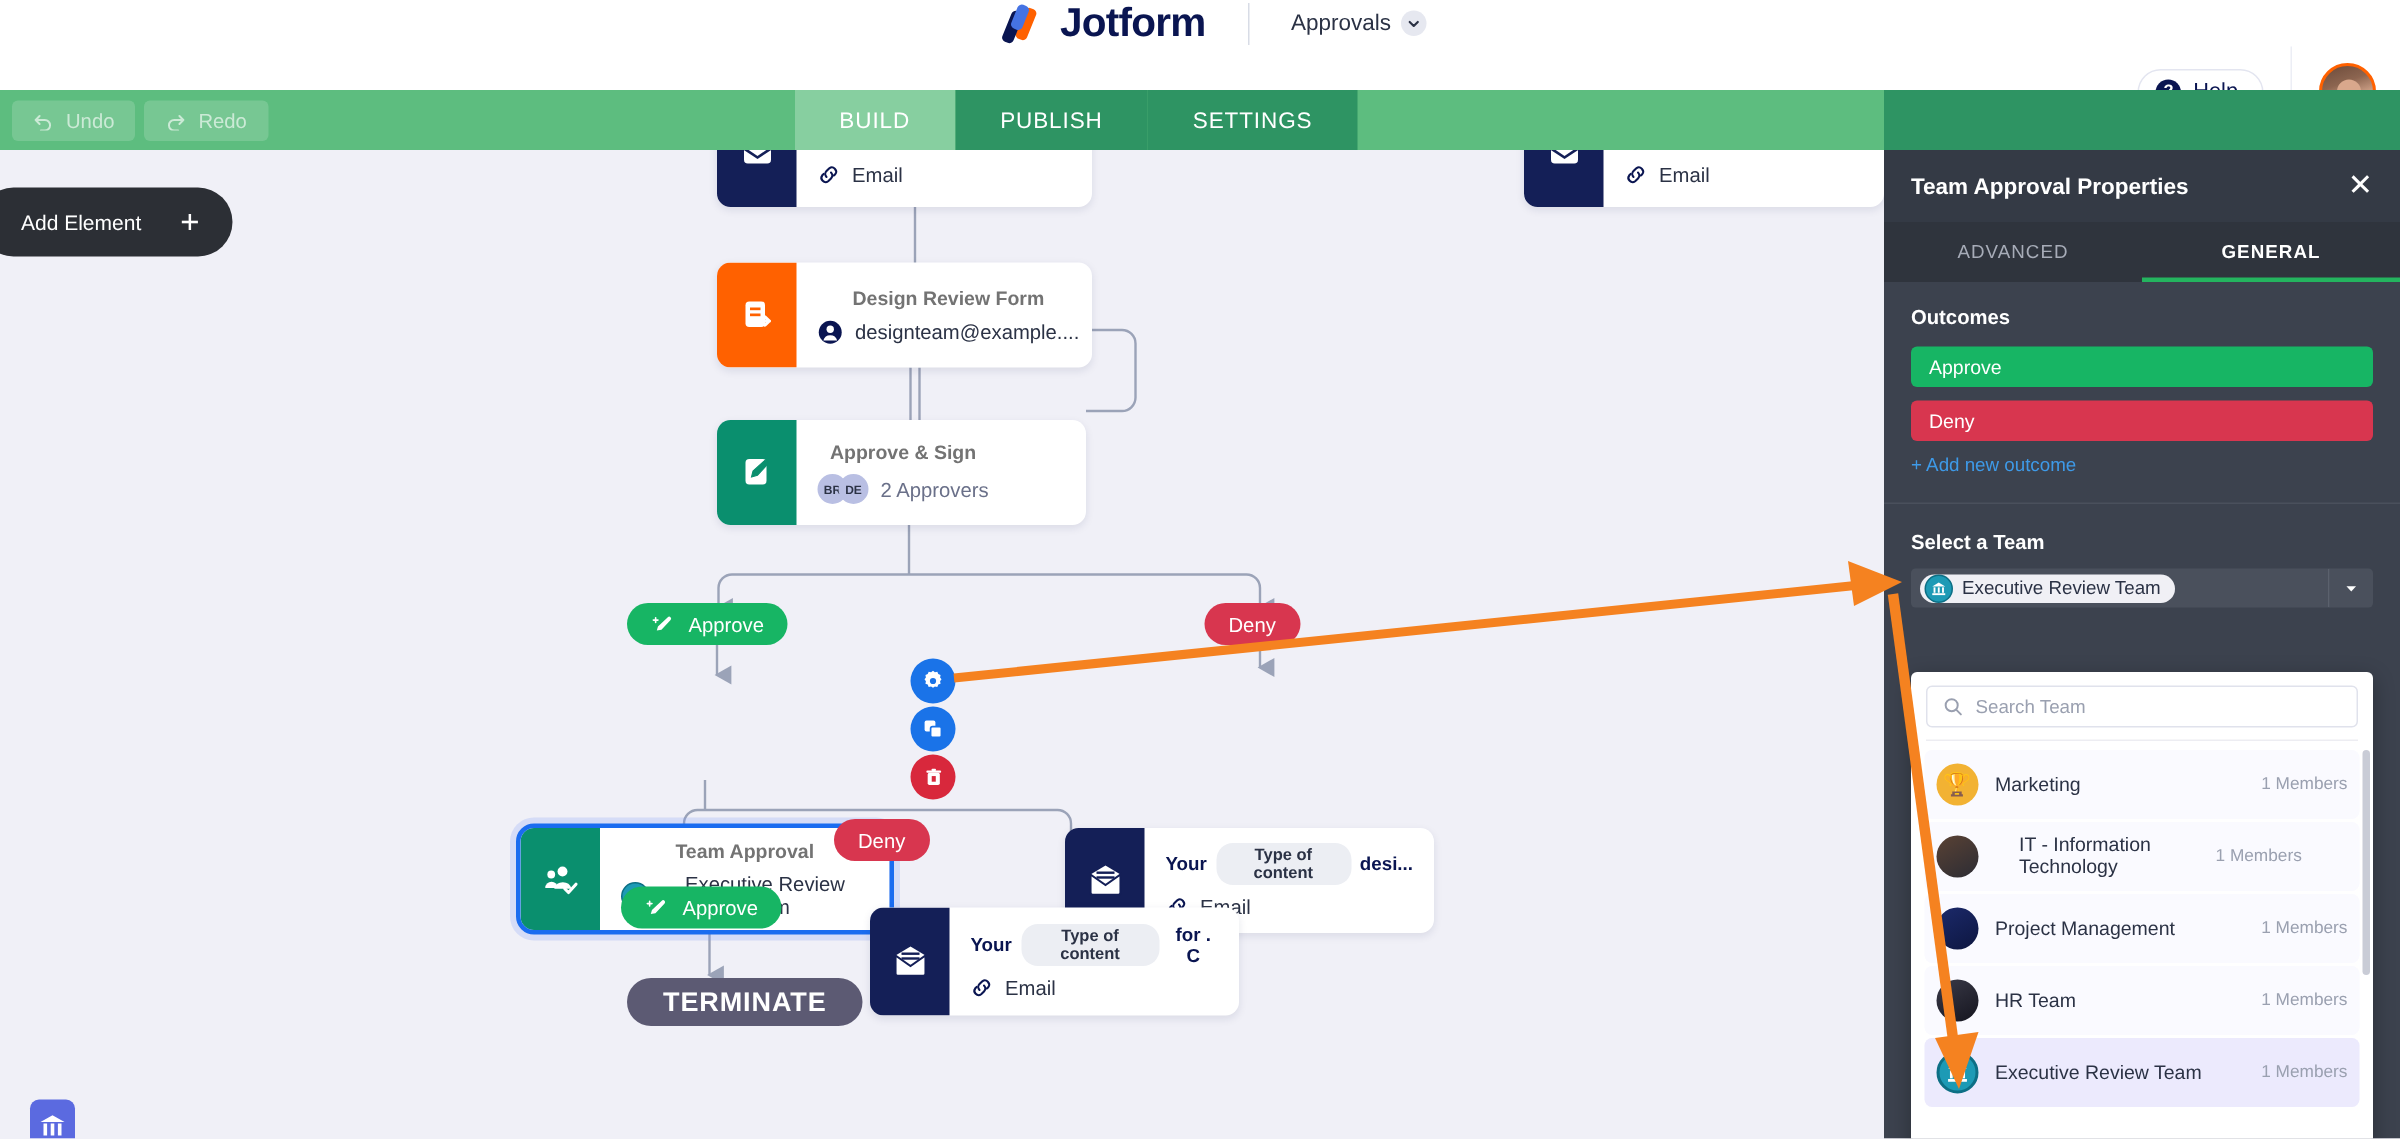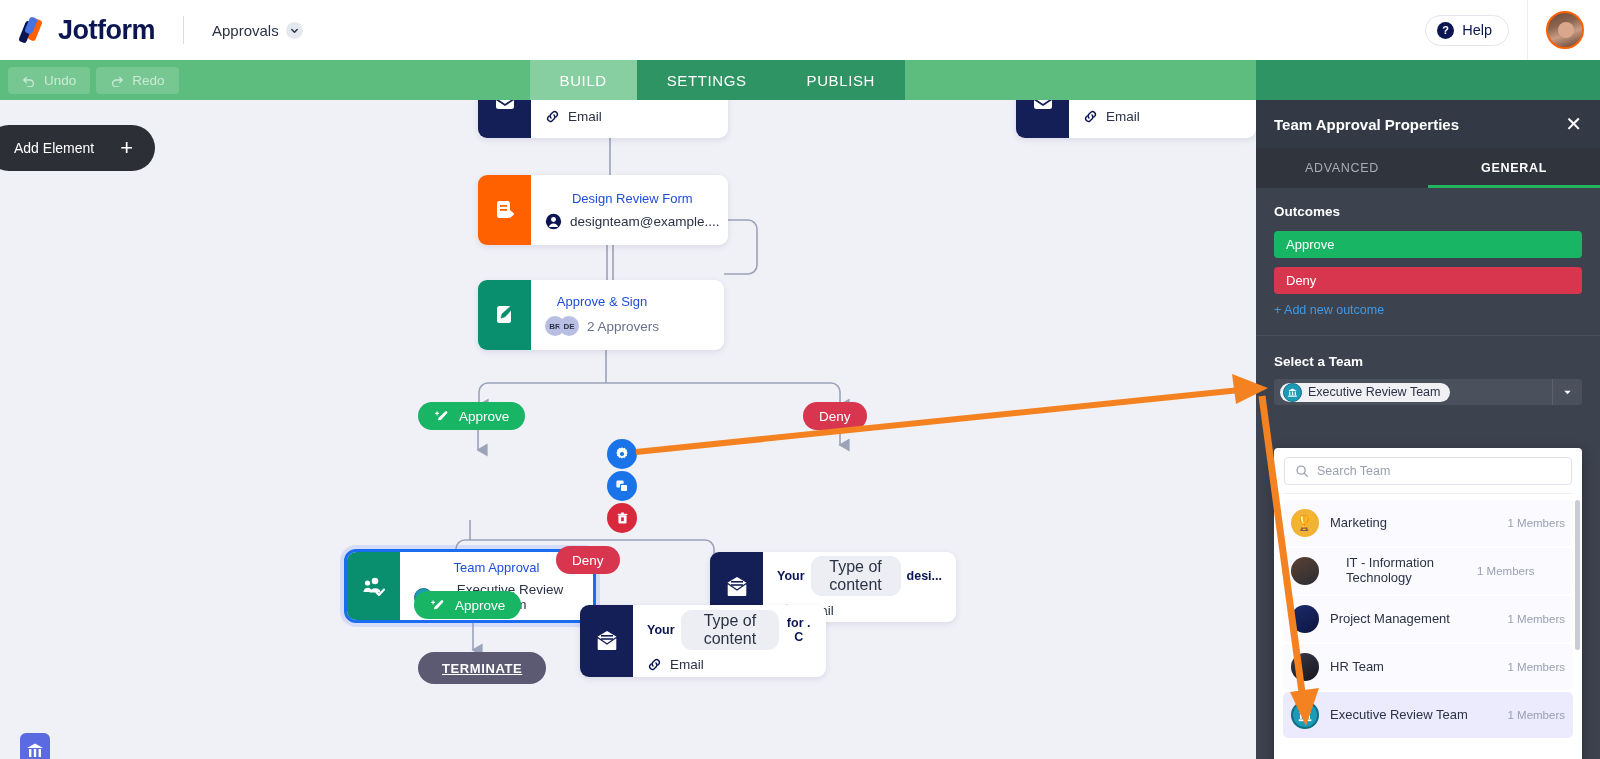--- a/index.html
+++ b/index.html
@@ -6,21 +6,21 @@
   html, body { width: 1600px; height: 759px; overflow: hidden; }
   body {
     font-family: "Liberation Sans", sans-serif;
     background: #f0f0f7;
     position: relative;
   }
 
   
   .topbar {
     position: absolute; top: 0; left: 0; width: 1600px; height: 60px;
-    background: #ffffff; display: flex; align-items: center;
+    background: #ffffff; display: flex; align-items: center; flex-direction: column;
   }
   .brand { display: flex; align-items: center; padding-left: 18px; gap: 10px; }
   .logo-mark { width: 30px; height: 26px; position: relative; }
   .logo-mark i { position: absolute; display: block; border-radius: 3px; }
   .lm1 { width: 8px; height: 22px; background:#ff6100; transform: rotate(22deg); left: 13px; top: 2px;}
   .lm2 { width: 8px; height: 22px; background:#0a1551; transform: rotate(22deg); left: 4px; top: 4px;}
   .lm3 { width: 8px; height: 17px; background:#4573e3; transform: rotate(22deg); left: 9px; top: 0px;}
   .brand-name {
     font-size: 27px; font-weight: bold; color: #0a1551; letter-spacing: -0.5px;
   }
@@ -106,26 +106,26 @@
     position: absolute; display: flex; background: #fff;
     border-radius: 9px; box-shadow: 0 2px 6px rgba(20,30,80,0.10);
     overflow: hidden;
     text-align: center;
   }
   .node-ic {
     width: 53px; display:flex; align-items:center; justify-content:center;
     flex: none;
   }
   .node-body { padding: 11px 14px; display:flex; flex-direction:column; justify-content:center; gap: 7px;}
-  .node-title { font-size: 13px; font-weight: normal; color:#1d4ed8; }
+  .node-title { font-size: 13px; font-weight: bold; color:#737373; }
   .node-sub { display:flex; align-items:center; gap: 8px; font-size: 13.5px; color:#2b3245; }
 
   .tag-pill {
     background:#eceef3; border-radius: 11px; padding: 2px 9px;
-    font-size: 16px; font-weight: normal; color:#2b3245;
+    font-size: 11px; font-weight: bold; color:#2b3245;
   }
   .mini-txt { font-size: 12.5px; font-weight: bold; color:#0a1551;}
 
   .approver-stack { display:flex; }
   .appv {
     width: 20px; height: 20px; border-radius:50%; background:#b9bfe3;
     color:#2b3245; font-size: 8px; font-weight:bold;
     display:flex; align-items:center; justify-content:center;
   }
   .appv:nth-child(2){ margin-left: -6px; }
@@ -143,21 +143,21 @@
   }
 
   
   .pill {
     position:absolute; border-radius: 16px; height: 28px;
     display:flex; align-items:center; gap: 8px; padding: 0 16px;
     color:#fff; font-size: 13.5px; z-index: 6;
   }
   .pill.green { background:#17b564; }
   .pill.red   { background:#d8364f; }
-  .pill.term  { background:#5c5a73; font-weight:bold; letter-spacing:0.6px; font-size:13px; height: 32px; border-radius: 18px; text-decoration: underline;}
+  .pill.term  { background:#5c5a73; font-weight:bold; letter-spacing:0.6px; font-size:18px; height: 32px; border-radius: 18px;}
 
   
   .fab {
     position:absolute; width: 30px; height: 30px; border-radius:50%;
     display:flex; align-items:center; justify-content:center; cursor:pointer; z-index: 20;
   }
   .fab.blue { background:#1a73e8; }
   .fab.red  { background:#d8283c; }
 
   svg.edges { position:absolute; left:0; top:0; width:1256px; height:659px; }
@@ -300,22 +300,22 @@
     </div>
     <div class="ur-btn">
       <svg width="14" height="14" viewBox="0 0 16 16">
           <path d="M11 5 L14 8 L11 11 M14 8 H7 a4 4 0 0 0 0 8 H10" fill="none" stroke="rgba(255,255,255,0.62)" stroke-width="1.5" stroke-linecap="round" stroke-linejoin="round"></path>
         </svg>
       <span>Redo</span>
     </div>
   </div>
   <div class="tab-items">
     <div class="tab active">BUILD</div>
+    <div class="tab">PUBLISH</div>
     <div class="tab">SETTINGS</div>
-    <div class="tab">PUBLISH</div>
   </div>
   <div class="tabbar-right"></div>
 </div>
 
 <div class="canvas">
 
   <svg class="edges">
     <defs>
       <marker id="ah" markerWidth="9" markerHeight="9" refX="4.5" refY="7" orient="auto">
         <path d="M0.5,1 L8.5,1 L4.5,8 Z" fill="#9ba3b8"></path>

